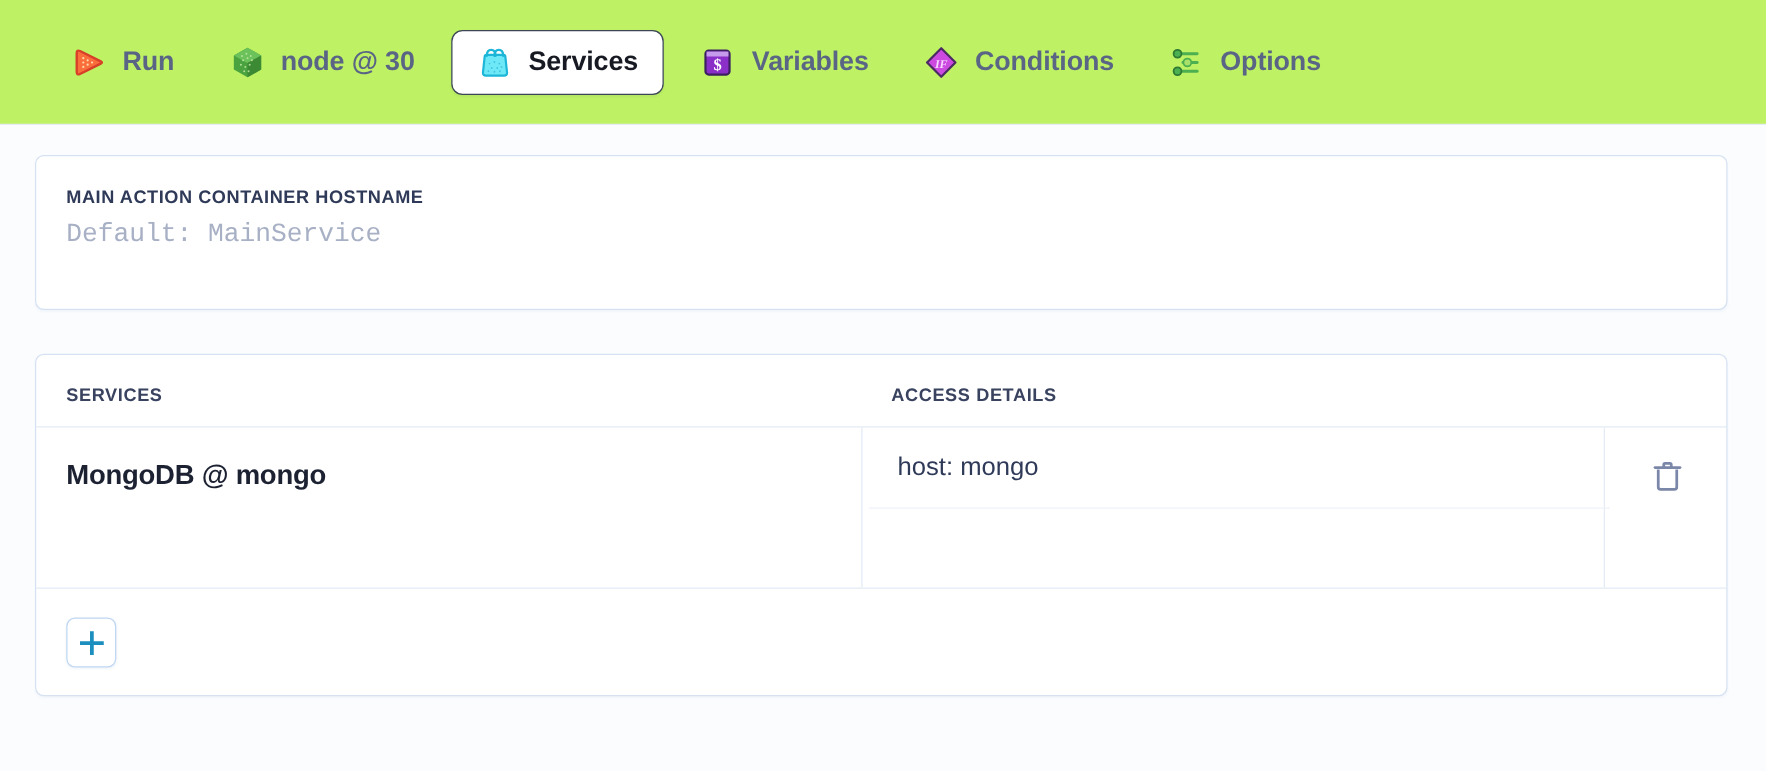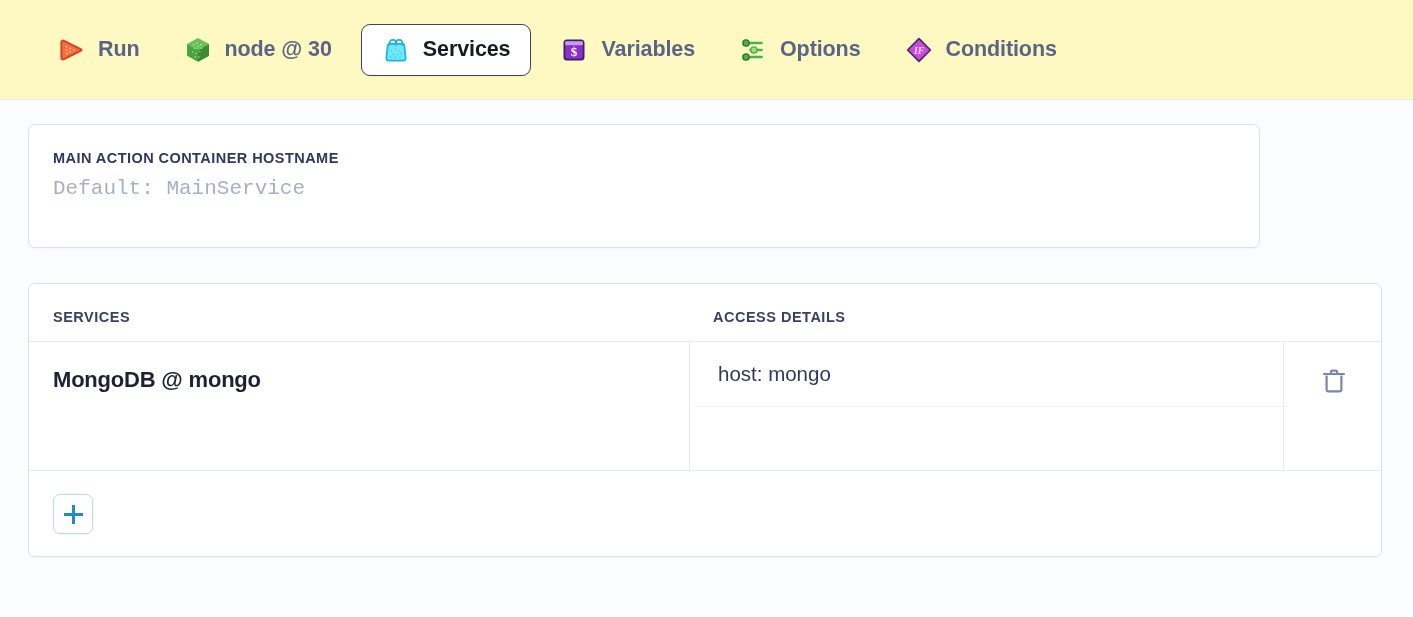--- a/index.html
+++ b/index.html
@@ -10,21 +10,21 @@
     font-family: "Liberation Sans", sans-serif;
     -webkit-font-smoothing: antialiased;
   }
   body { overflow: hidden; position: relative; }
 
   
   .tabbar {
     position: absolute;
     left: 0; top: 0;
     width: 1413px; height: 100px;
-    background: #fef9c3;
+    background: #bef264;
     border-bottom: 1px solid #e6ecf5;
     display: flex;
     align-items: center;
     padding-left: 42px;
   }
   .tab {
     display: flex;
     align-items: center;
     height: 52px;
     padding: 0 14px;
@@ -58,21 +58,21 @@
   
   .card {
     position: absolute;
     background: #ffffff;
     border: 1px solid #d6e2f2;
     border-radius: 7px;
     box-shadow: 0 1px 2px rgba(120,150,200,.07);
   }
   #hostname-card {
     left: 28px; top: 124px;
-    width: 1232px; height: 124px;
+    width: 1354px; height: 124px;
   }
   .field-label {
     position: absolute;
     left: 24px; top: 25px;
     font-size: 14.5px;
     font-weight: 700;
     letter-spacing: 0.45px;
     color: #2f3a58;
     text-transform: uppercase;
   }
@@ -262,40 +262,40 @@
     <svg class="ticon" viewBox="0 0 32 32">
       <rect x="5" y="5" width="22" height="22" rx="3" fill="#8b2fc9" stroke="#3b2060" stroke-width="2"></rect>
       <rect x="6" y="6" width="20" height="4.5" fill="#c79bec"></rect>
       <text x="16" y="23" text-anchor="middle" font-family="'Liberation Serif',serif" font-size="15" font-weight="bold" fill="#ffffff">$</text>
     </svg>
     <span class="tlabel">Variables</span>
   </div>
 
   <div class="tab">
     <svg class="ticon" viewBox="0 0 32 32">
+      <path d="M16 3 L29 16 L16 29 L3 16 Z" fill="#cc4ae0" stroke="#4b2a63" stroke-width="2" stroke-linejoin="round"></path>
+      <text x="16" y="21" text-anchor="middle" font-family="'Liberation Serif',serif" font-size="11" font-style="italic" font-weight="bold" fill="#f6d7ff">IF</text>
+    </svg>
+    <span class="tlabel">Conditions</span>
+  </div>
+
+  <div class="tab">
+    <svg class="ticon" viewBox="0 0 32 32">
       <g stroke="#4caf50" stroke-width="2.6" stroke-linecap="round">
         <line x1="9" y1="8" x2="26" y2="8"></line>
         <line x1="13" y1="16" x2="26" y2="16"></line>
         <line x1="9" y1="24" x2="26" y2="24"></line>
       </g>
       <circle cx="8" cy="8" r="3.6" fill="#4caf50" stroke="#2f7a33" stroke-width="1.6"></circle>
       <circle cx="17" cy="16" r="3.6" fill="#a8e06a" stroke="#4caf50" stroke-width="1.6"></circle>
       <circle cx="8" cy="24" r="3.6" fill="#4caf50" stroke="#2f7a33" stroke-width="1.6"></circle>
     </svg>
     <span class="tlabel">Options</span>
   </div>
 
-  <div class="tab">
-    <svg class="ticon" viewBox="0 0 32 32">
-      <path d="M16 3 L29 16 L16 29 L3 16 Z" fill="#cc4ae0" stroke="#4b2a63" stroke-width="2" stroke-linejoin="round"></path>
-      <text x="16" y="21" text-anchor="middle" font-family="'Liberation Serif',serif" font-size="11" font-style="italic" font-weight="bold" fill="#f6d7ff">IF</text>
-    </svg>
-    <span class="tlabel">Conditions</span>
-  </div>
-
 </div>
 
 <div class="card" id="hostname-card">
   <div class="field-label">MAIN ACTION CONTAINER HOSTNAME</div>
   <input class="field-input" type="text" placeholder="Default: MainService" style="">
 </div>
 
 <div class="card" id="services-card">
 
   <div class="thead">

